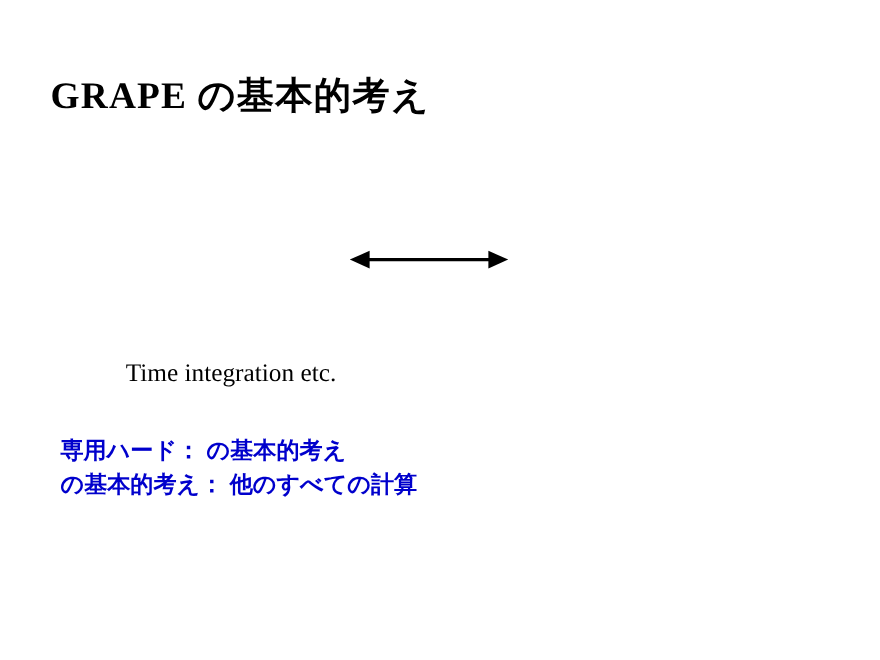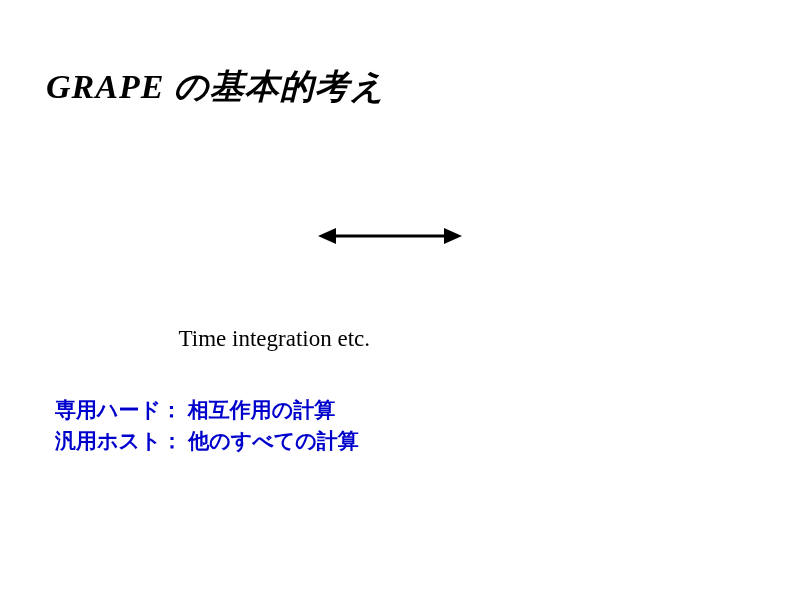--- a/index.html
+++ b/index.html
@@ -19,21 +19,20 @@
   .slide-title {
     position: absolute;
     left: 46px;
     top: 64px;
     font-size: 34px;
     font-weight: bold;
     letter-spacing: 1px;
     font-family: "Liberation Serif", serif;
     color: #000000;
     white-space: nowrap;
-    font-style: italic;
   }
   .node-box {
     position: absolute;
     border: 2.5px solid #000000;
     border-radius: 28px;
     background: #ffffff;
     display: flex;
     align-items: center;
     justify-content: center;
     text-align: center;
@@ -61,21 +60,21 @@
     position: absolute;
     left: 318px;
     top: 221px;
     width: 144px;
     height: 30px;
   }
   .caption {
     position: absolute;
     font-family: "Liberation Serif", serif;
     font-size: 23px;
-    text-align: right;
+    text-align: center;
     color: #000000;
     white-space: nowrap;
   }
   .caption-left {
     left: 50px;
     top: 326px;
     width: 320px;
   }
   .caption-right {
     left: 428px;
@@ -108,17 +107,17 @@
       <line x1="14" y1="15" x2="130" y2="15" stroke="#000000" stroke-width="3"></line>
       <polygon points="0,15 18,7 18,23" fill="#000000"></polygon>
       <polygon points="144,15 126,7 126,23" fill="#000000"></polygon>
     </svg>
   </div>
 
   <div class="caption caption-left">Time integration etc.</div>
 
 
   <div class="notes">
-    <div>専用ハード： 相互作用の計算</div>
-    <div>汎用ホスト： 他のすべての計算</div>
+    <div>専用ハード： の基本的考え</div>
+    <div>の基本的考え： 他のすべての計算</div>
   </div>
 
 </div>
 
 </body></html>

